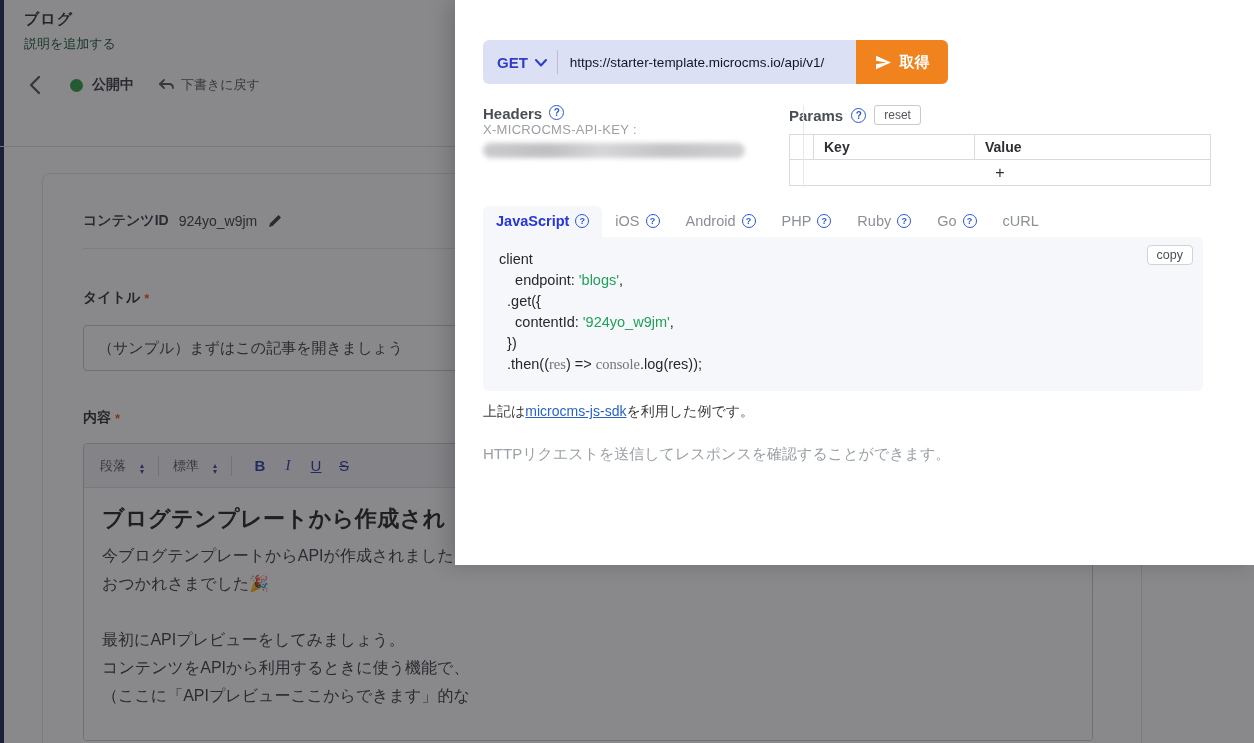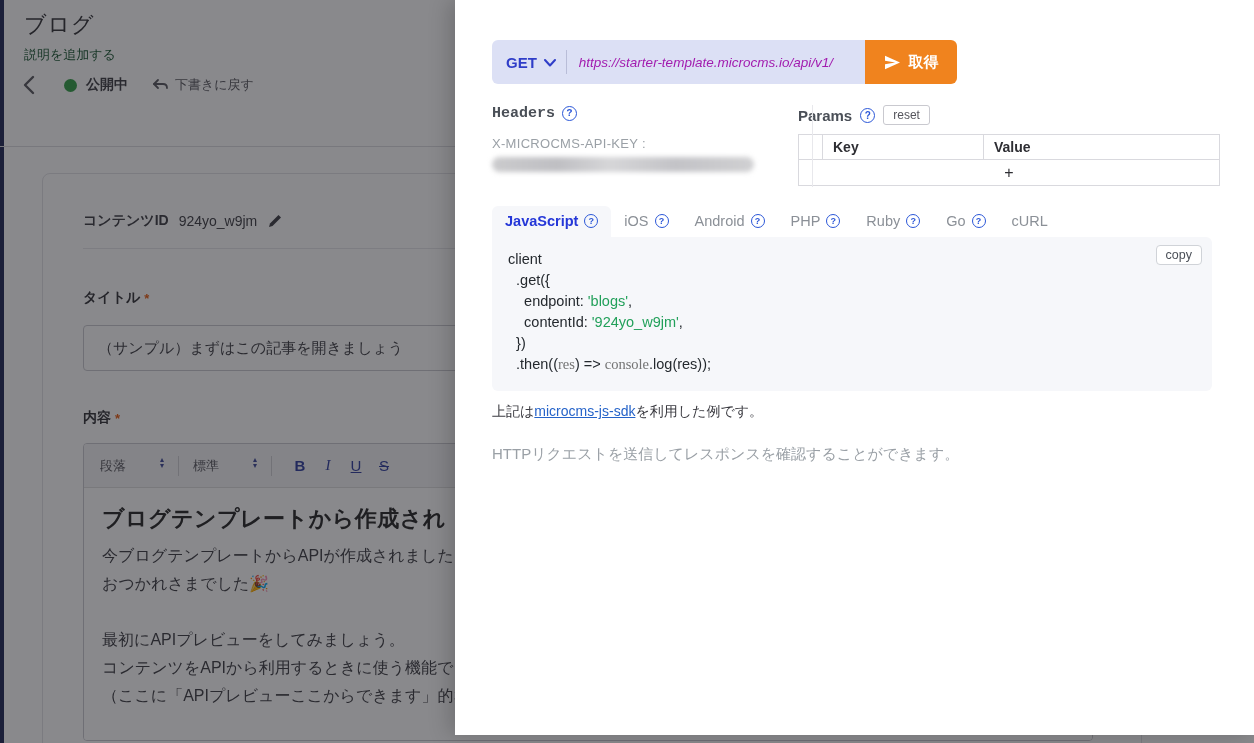--- a/index.html
+++ b/index.html
@@ -4,23 +4,23 @@
 <style>
   * { margin:0; padding:0; box-sizing:border-box; }
   html,body { width:1254px; height:743px; }
   body { font-family:"Liberation Sans","DejaVu Sans",sans-serif; background:#fff; }
   .canvas { position:relative; width:1254px; height:743px; overflow:hidden; background:#fff; }
 
   
   .page { position:absolute; inset:0; background:#fff; }
   .side-stripe { position:absolute; left:0; top:0; width:4px; height:100%; background:#1b2352; }
   .page-header { position:absolute; left:24px; top:10px; }
-  .page-title { font-size:22px; font-weight:normal; color:#2e2e33; letter-spacing:1px; }
+  .page-title { font-size:15px; font-weight:bold; color:#2e2e33; letter-spacing:1px; }
   .page-subtitle { margin-top:6px; font-size:13px; color:#14532d; }
-  .action-bar { position:absolute; left:22px; top:72px; display:flex; align-items:center; height:26px; }
+  .action-bar { position:absolute; left:28px; top:72px; display:flex; align-items:center; height:26px; }
   .back-btn { display:flex; align-items:center; margin-right:28px; cursor:pointer; }
   .status-wrap { display:flex; align-items:center; margin-right:24px; }
   .status-dot { width:13px; height:13px; border-radius:50%; background:#2F9E44; margin-right:9px; }
   .status-label { font-size:14px; color:#3a3a40; font-weight:bold; }
   .revert-btn { display:flex; align-items:center; cursor:pointer; }
   .revert-label { font-size:13px; color:#55555c; margin-left:6px; }
   .page-divider { position:absolute; left:0; top:146px; width:100%; height:1px; background:#dcdce0; }
 
   .content-card { position:absolute; left:42px; top:173px; width:1100px; height:600px;
                   background:#fff; border:1px solid #e2e2e6; border-radius:8px; }
@@ -34,65 +34,65 @@
   .req { color:#e8590c; font-size:13px; }
   .title-label { margin-top:40px; }
   .title-input { margin-top:18px; width:1010px; height:46px; border:1px solid #c9c9cf; border-radius:4px;
                  padding:0 14px; font-size:15px; color:#3a3a40; background:#fff;
                  font-family:"Liberation Sans","DejaVu Sans",sans-serif; }
   .body-label { margin-top:38px; }
 
   .editor { margin-top:16px; width:1010px; border:1px solid #c9c9cf; border-radius:4px; overflow:hidden; }
   .editor-toolbar { display:flex; align-items:center; height:44px; background:#f4f4f6;
                     border-bottom:1px solid #ddd; padding:0 16px; }
-  .tb-select { display:flex; align-items:flex-start; gap:34px; font-size:13px; color:#55555c; cursor:pointer; }
+  .tb-select { display:flex; align-items:flex-end; gap:14px; font-size:13px; color:#55555c; cursor:pointer; }
   .updown { display:flex; flex-direction:column; line-height:6px; font-size:8px; color:#3b4596; }
   .tb-div { width:1px; height:20px; background:#cfcfd4; margin:0 14px; }
   .tb-btn { font-size:15px; color:#2b3a9e; width:28px; text-align:center; cursor:pointer; }
   .tb-bold { font-weight:bold; }
   .tb-italic { font-style:italic; font-family:"Liberation Serif",serif; }
   .tb-under { text-decoration:underline; }
   .tb-strike { text-decoration:line-through; }
   .editor-body { background:#fff; padding:16px 18px 30px 18px; }
   .editor-h2 { font-size:22px; font-weight:bold; color:#222; letter-spacing:0.5px; }
   .editor-p { font-size:16px; color:#3a3a40; line-height:28px; margin-top:8px; }
   .editor-p2 { margin-top:0; }
   .editor-gap { height:28px; }
 
   
   .dim { position:absolute; inset:0; background:rgba(28,28,34,0.52); }
 
   
-  .modal { position:absolute; left:455px; top:0; width:799px; height:735px; background:#fff;
-           box-shadow:-6px 0 20px rgba(0,0,0,0.18); padding:40px 0 0 37px; }
+  .modal { position:absolute; left:455px; top:0; width:799px; height:565px; background:#fff;
+           box-shadow:-6px 0 20px rgba(0,0,0,0.18); padding:40px 0 0 28px; }
 
   .req-bar { display:flex; width:720px; height:44px; }
   .method-url { display:flex; align-items:center; background:#DCE0F5; border-radius:6px 0 0 6px;
                 padding:0 0 0 14px; width:373px; }
   .method-label { font-size:15px; font-weight:bold; color:#2F3DC8; }
   .method-caret { margin:2px 10px 0 7px; }
   .mu-div { width:1px; height:24px; background:#b9bdd8; }
-  .base-url { font-size:13.5px; color:#a21caf; padding-left:12px; white-space:nowrap;font-style:italic; }
+  .base-url { font-size:13.5px; color:#0f172a; padding-left:12px; white-space:nowrap; }
   .endpoint-select { display:flex; align-items:center; justify-content:space-between; width:255px;
                      background:#fff; border:1px solid #c6c6cc; border-radius:3px; padding:0 12px;
                      font-size:15px; color:#222; cursor:pointer; }
   .submit-btn { display:flex; align-items:center; justify-content:center; gap:8px; width:92px;
                 background:#F0831E; border:none; border-radius:0 6px 6px 0; color:#fff;
                 font-size:15px; font-weight:bold; cursor:pointer;
                 font-family:"Liberation Sans","DejaVu Sans",sans-serif; }
 
   .hp-row { position:relative; display:flex; margin-top:21px; width:720px; }
   .hp-vdiv { position:absolute; left:320px; top:0; width:1px; height:82px; background:#e8e8ec; }
   .headers-col { width:320px; }
-  .sec-title-row { display:flex; align-items:center; gap:7px;font-family:Liberation Mono, monospace; }
+  .sec-title-row { display:flex; gap:7px; }
   .sec-title { font-size:15px; font-weight:bold; color:#4a4f57; }
   .help-icon { display:inline-flex; align-items:center; justify-content:center; width:15px; height:15px;
                border:1.4px solid #2b57d8; border-radius:50%; color:#2b57d8; font-size:10px;
                font-weight:bold; cursor:pointer; }
-  .api-key-label { margin-top:14px; font-size:13px; color:#9aa0a6; letter-spacing:0.3px; }
+  .api-key-label { font-size:13px; color:#9aa0a6; letter-spacing:0.3px; }
   .api-key-blur { margin-top:6px; width:262px; height:15px; border-radius:8px; filter:blur(2.5px);
                   background:linear-gradient(90deg,#cbcbcd,#bfbfc3 25%,#d6d6d8 45%,#c3c3c7 70%,#d0d0d2); }
 
   .params-col { margin-left:44px; width:422px; }
   .params-title-row { display:flex; align-items:center; gap:8px; }
   .reset-btn { font-size:12px; color:#55555c; background:#fff; border:1px solid #c9c9cf; border-radius:3px;
                padding:2px 9px; cursor:pointer; font-family:"Liberation Sans","DejaVu Sans",sans-serif; }
   .params-table { margin-top:9px; width:422px; border:1px solid #d9d9de; border-collapse:collapse; }
   .params-table th { border:1px solid #d9d9de; font-size:14px; color:#2e2e33; text-align:left;
                      padding:4px 10px; height:25px; font-weight:bold; }
@@ -295,22 +295,22 @@
         <span class="help-icon">?</span>
       </div>
       <div class="tab">
         <span>cURL</span>
       </div>
     </div>
 
     <div class="code-block">
       <button class="copy-btn">copy</button>
       <div class="code-line"><span>client</span></div>
+      <div class="code-line"><span>    endpoint: </span><span class="tok-str">'blogs'</span><span>,</span></div>
       <div class="code-line"><span>  .get({</span></div>
-      <div class="code-line"><span>    endpoint: </span><span class="tok-str">'blogs'</span><span>,</span></div>
       <div class="code-line"><span>    contentId: </span><span class="tok-str">'924yo_w9jm'</span><span>,</span></div>
       <div class="code-line"><span>  })</span></div>
       <div class="code-line"><span>  .then((</span><span class="tok-ident">res</span><span>) =&gt; </span><span class="tok-ident">console</span><span>.log(res));</span></div>
     </div>
 
     <div class="sdk-note">
       <span>上記は</span><span class="sdk-link">microcms-js-sdk</span><span>を利用した例です。</span>
     </div>
 
     <div class="modal-desc">HTTPリクエストを送信してレスポンスを確認することができます。</div>

